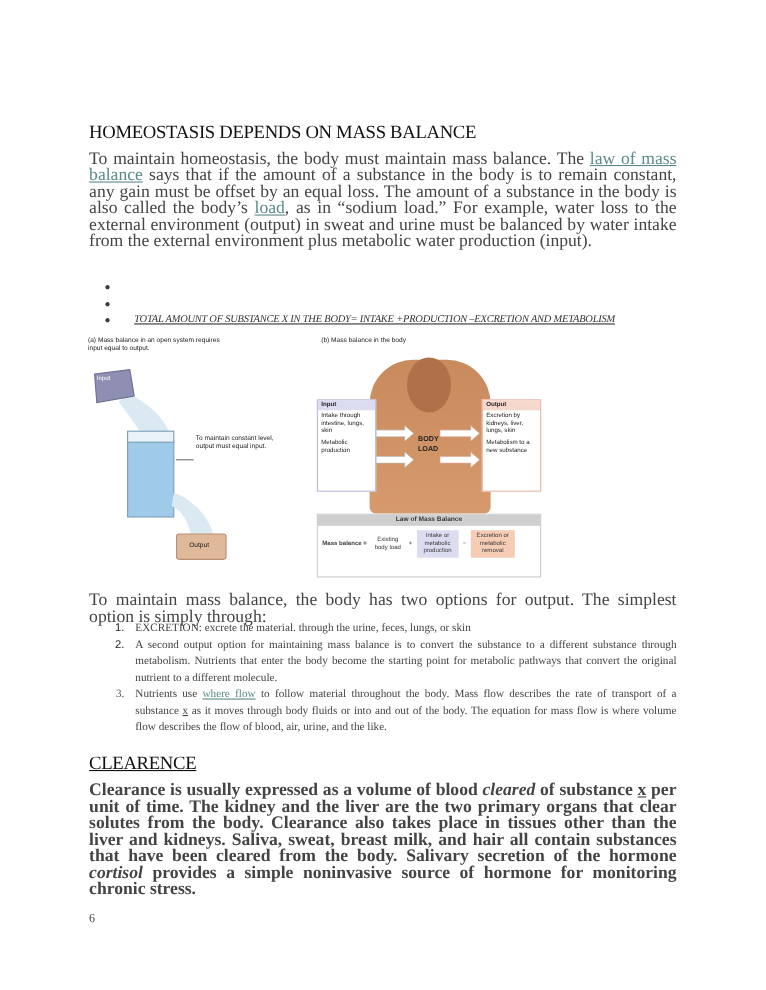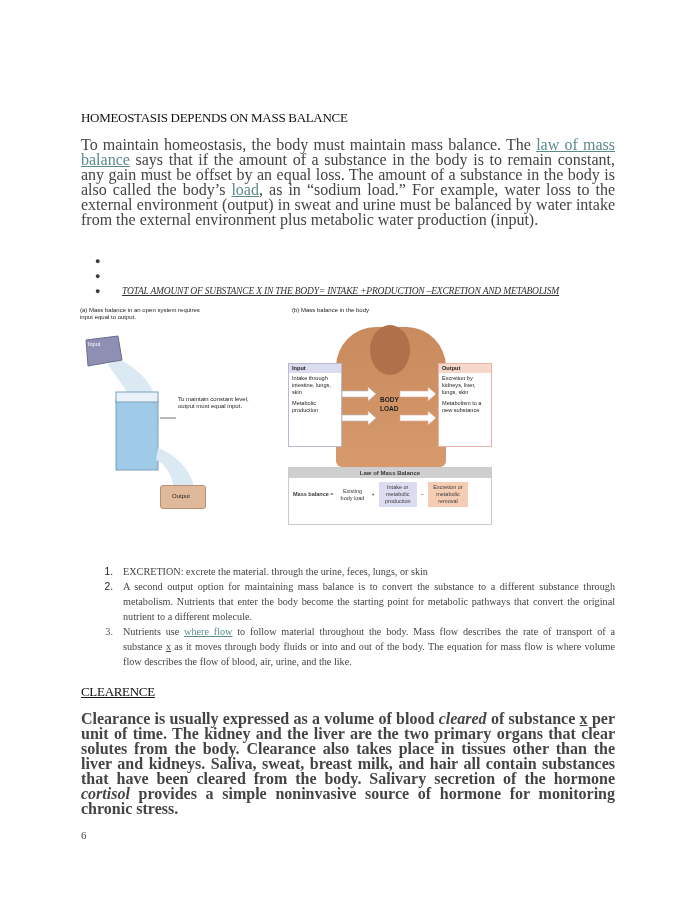--- a/index.html
+++ b/index.html
@@ -1,19 +1,19 @@
 <!DOCTYPE html>
 <html><head>
 <meta charset="utf-8">
 <style>
   html, body { margin:0; padding:0; background:#fff; }
   body { width:696px; height:900px; position:relative; overflow:hidden;
          font-family:"DejaVu Serif", "Liberation Serif", serif; color:#3a3a3a; }
   .page { position:absolute; left:0; top:0; width:696px; height:900px; }
-  .h { position:absolute; left:81px; font-size:13px; color:#111; letter-spacing:-0.3px; font-family:"Liberation Serif", serif; }
+  .h { position:absolute; left:81px; font-size:17px; color:#111; letter-spacing:-0.3px; font-family:"Liberation Serif", serif; }
   .p { position:absolute; left:81px; width:534px; font-size:16px; line-height:15px;
        text-align:justify; font-family:"Liberation Serif", serif; color:#444; }
   .link { color:#5b8a8a; text-decoration:underline; }
   .u { text-decoration:underline; }
   .bullets { position:absolute; left:95px; top:254px; font-size:10px; line-height:15px; font-family:"Liberation Serif", serif; }
   .bullets .row { display:flex; }
   .bullets .dot { width:27px; font-size:9px; }
   .formula { font-style:italic; text-decoration:underline; color:#333; font-size:9.5px; letter-spacing:-0.2px; }
   .list { position:absolute; left:81px; top:564px; width:534px; font-family:"Liberation Serif", serif; font-size:10.2px; line-height:15px; color:#444; }
   .li { display:flex; }
@@ -90,20 +90,21 @@
         <span style="font-weight:bold;">Mass balance =</span>
         <span style="width:30px;text-align:center;">Existing body load</span>
         <span>+</span>
         <span style="width:34px;text-align:center;background:#dcdcf0;padding:2px;">Intake or metabolic production</span>
         <span>−</span>
         <span style="width:36px;text-align:center;background:#f5cdb5;padding:2px;">Excretion or metabolic removal</span>
       </div>
     </div>
   </div>
 
+  <div class="p" style="top:538px;">To maintain mass balance, the body has two options for output. The simplest option is simply through:</div>
 
   <div class="list">
     <div class="li">
       <span class="num">1.</span>
       <span class="txt">EXCRETION:  excrete the material. through the urine, feces, lungs, or skin</span>
     </div>
     <div class="li">
       <span class="num">2.</span>
       <span class="txt">A second output option for maintaining mass balance is to convert the substance to a different substance through metabolism. Nutrients that enter the body become the starting point for metabolic pathways that convert the original nutrient to a different molecule.</span>
     </div>

